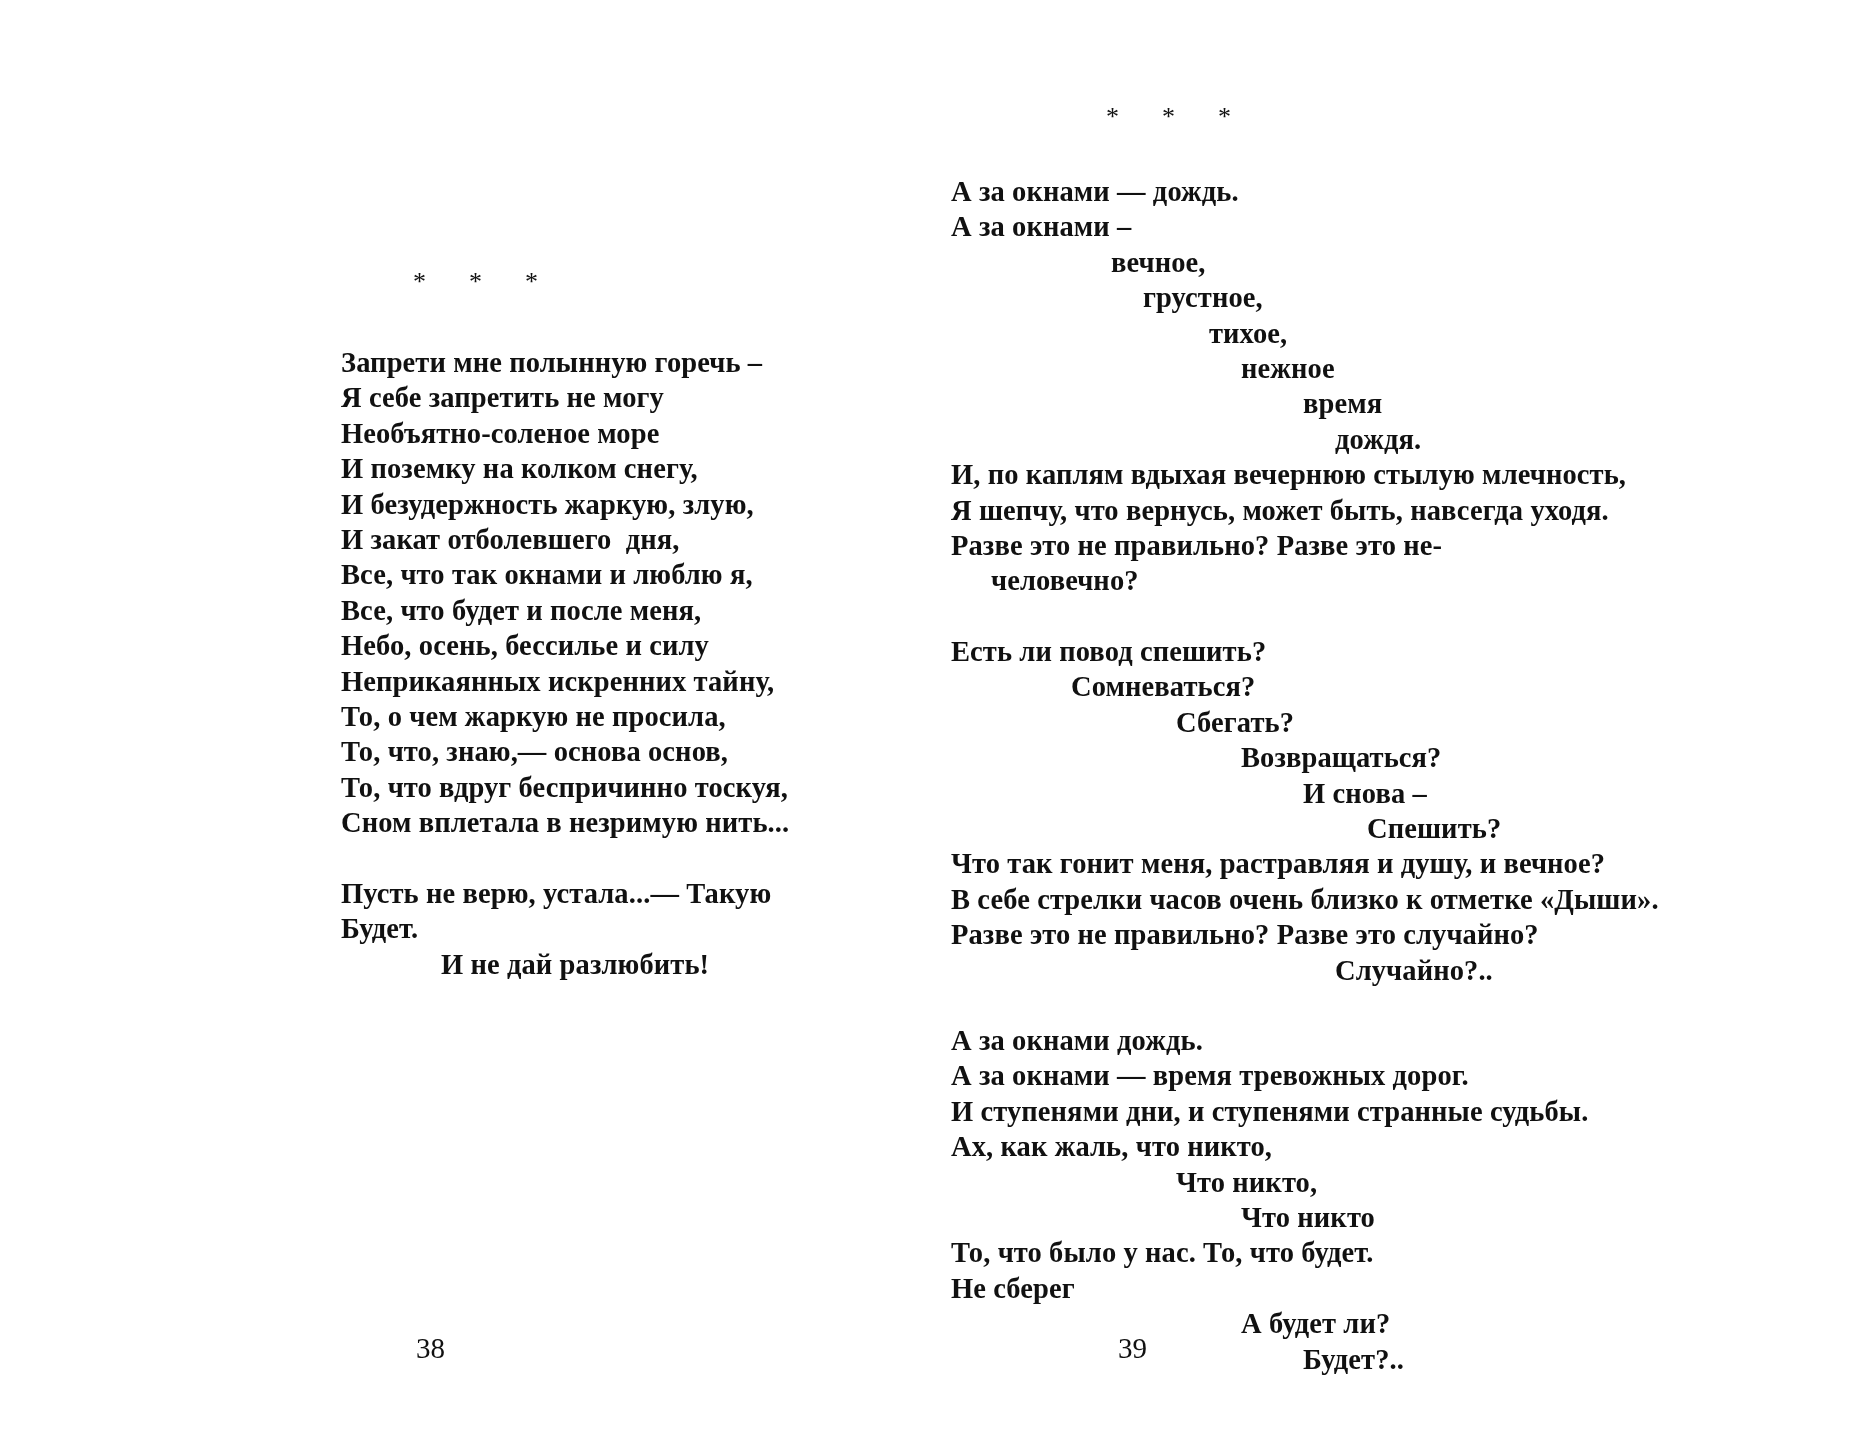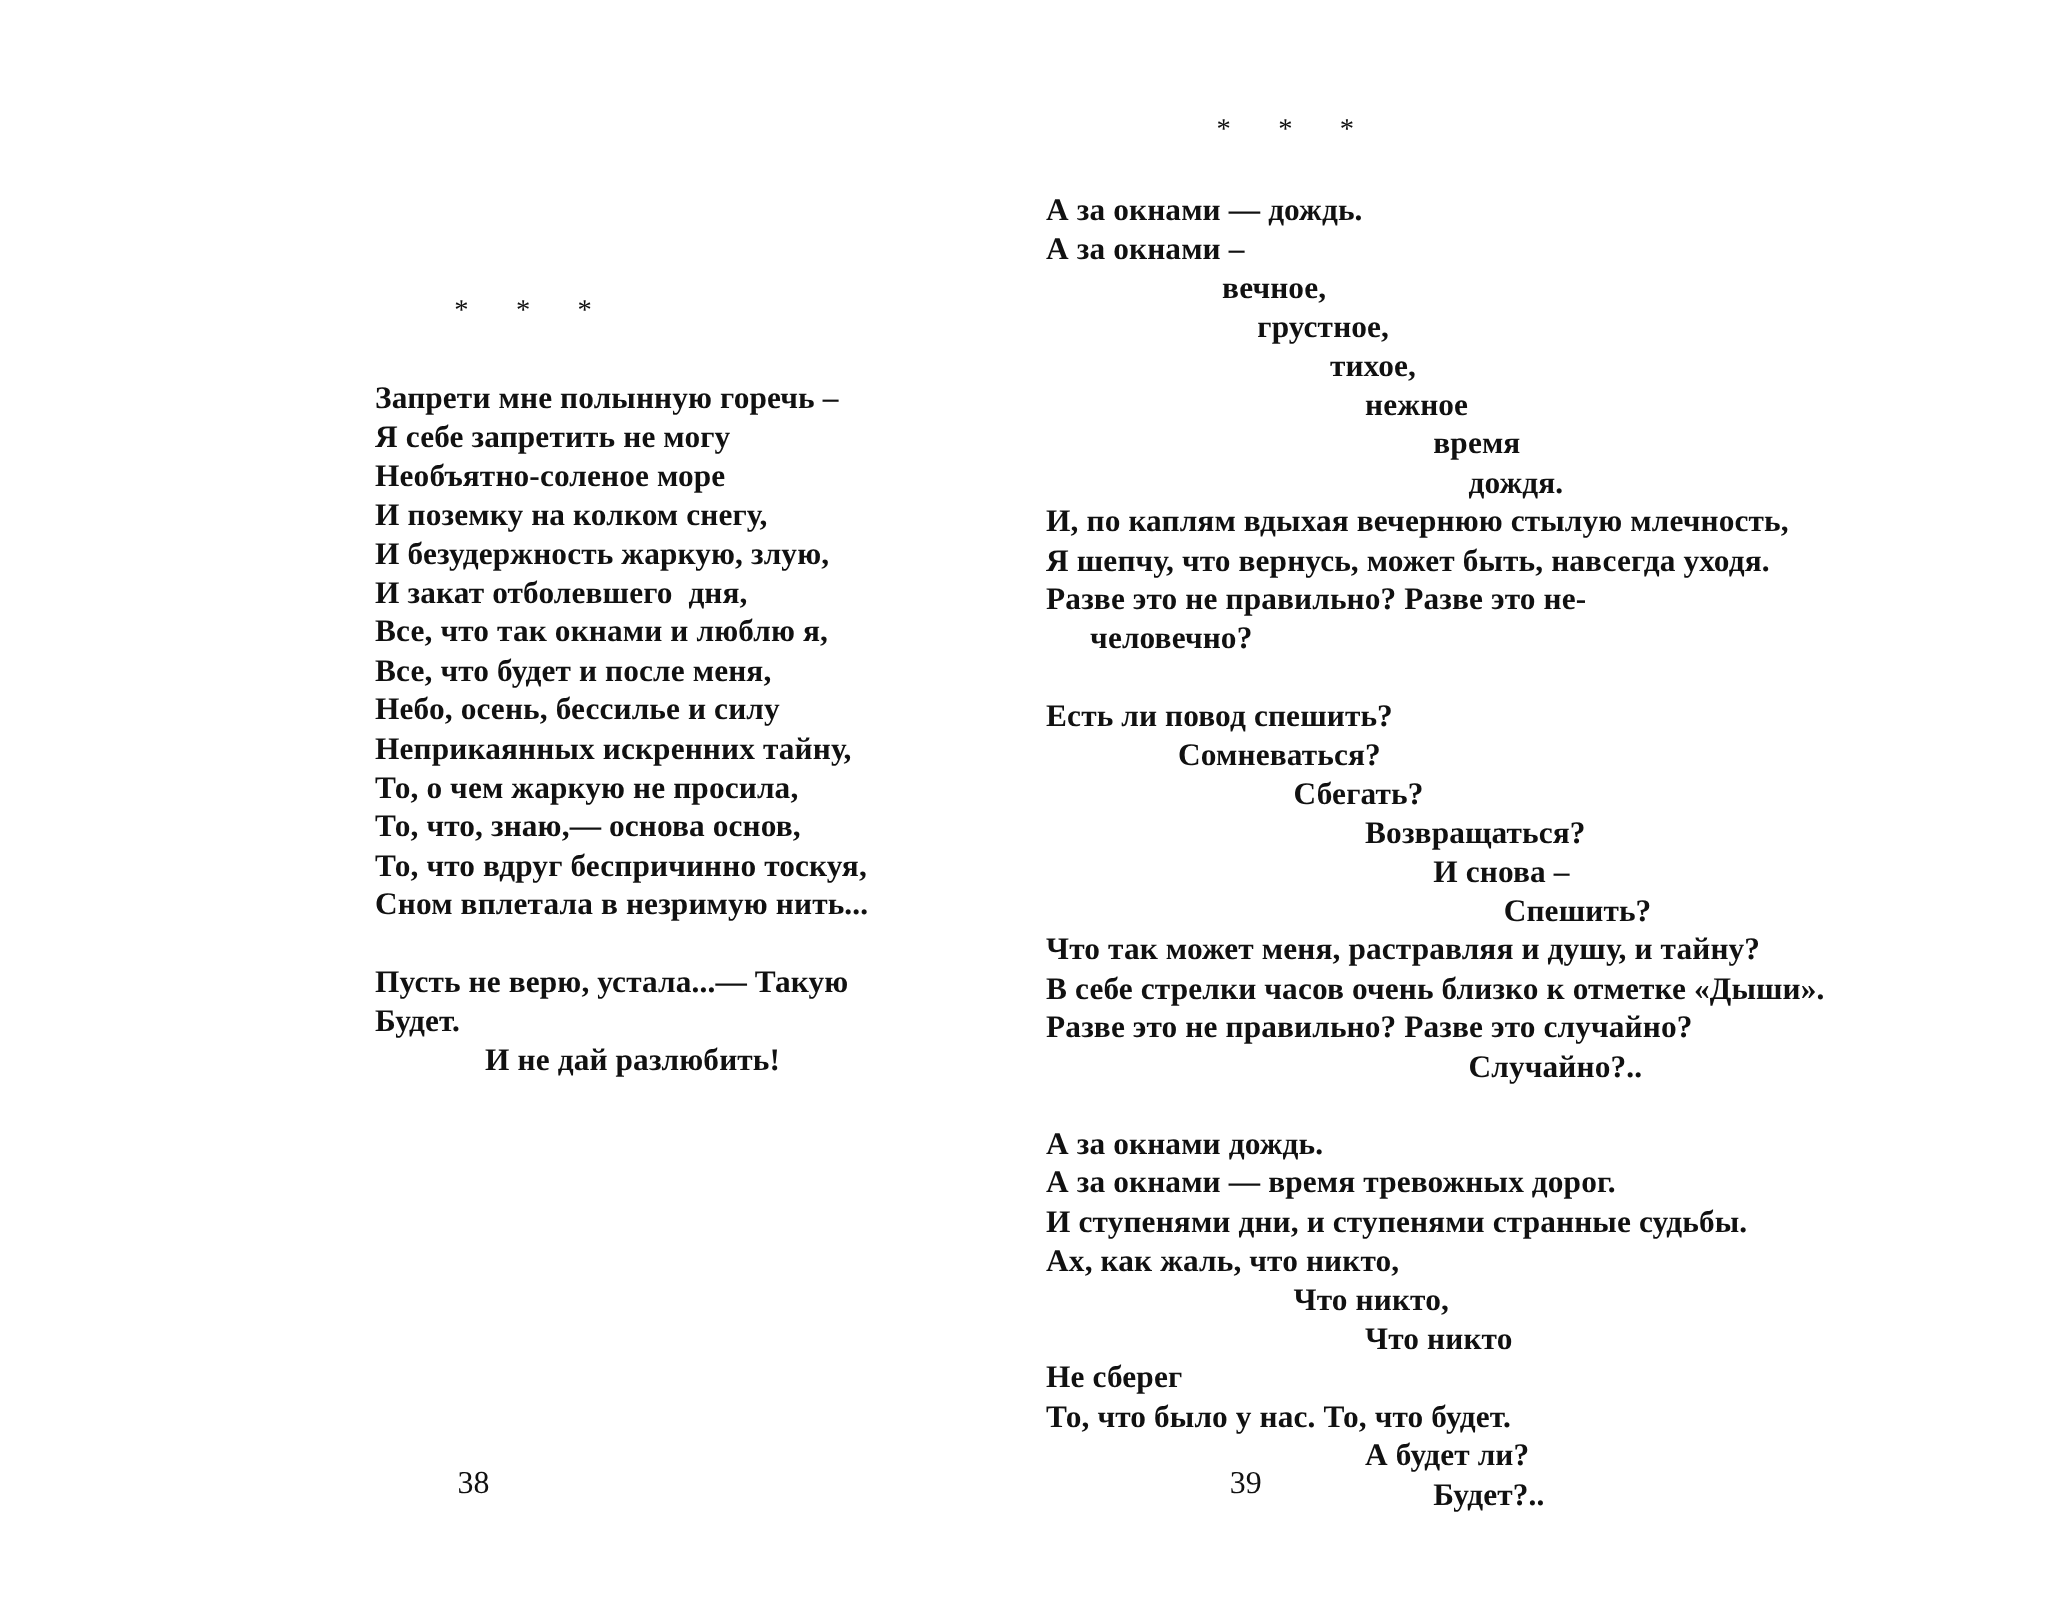--- a/index.html
+++ b/index.html
@@ -150,35 +150,35 @@
           <div class="line i1">человечно?</div>
         </div>
 
         <div class="stanza">
           <div class="line i0">Есть ли повод спешить?</div>
           <div class="line i3">Сомневаться?</div>
           <div class="line i6">Сбегать?</div>
           <div class="line i8">Возвращаться?</div>
           <div class="line i10">И снова –</div>
           <div class="line i12">Спешить?</div>
-          <div class="line i0">Что так может меня, растравляя и душу, и тайну?</div>
+          <div class="line i0">Что так гонит меня, растравляя и душу, и вечное?</div>
           <div class="line i0">В себе стрелки часов очень близко к отметке «Дыши».</div>
           <div class="line i0">Разве это не правильно? Разве это случайно?</div>
           <div class="line i11">Случайно?..</div>
         </div>
 
         <div class="stanza">
           <div class="line i0">А за окнами дождь.</div>
           <div class="line i0">А за окнами — время тревожных дорог.</div>
           <div class="line i0">И ступенями дни, и ступенями странные судьбы.</div>
           <div class="line i0">Ах, как жаль, что никто,</div>
           <div class="line i6">Что никто,</div>
           <div class="line i8">Что никто</div>
+          <div class="line i0">То, что было у нас. То, что будет.</div>
           <div class="line i0">Не сберег</div>
-          <div class="line i0">То, что было у нас. То, что будет.</div>
           <div class="line i8">А будет ли?</div>
           <div class="line i10">Будет?..</div>
         </div>
 
       </div>
     </div>
 
     <div class="folio">39</div>
   </div>
 

